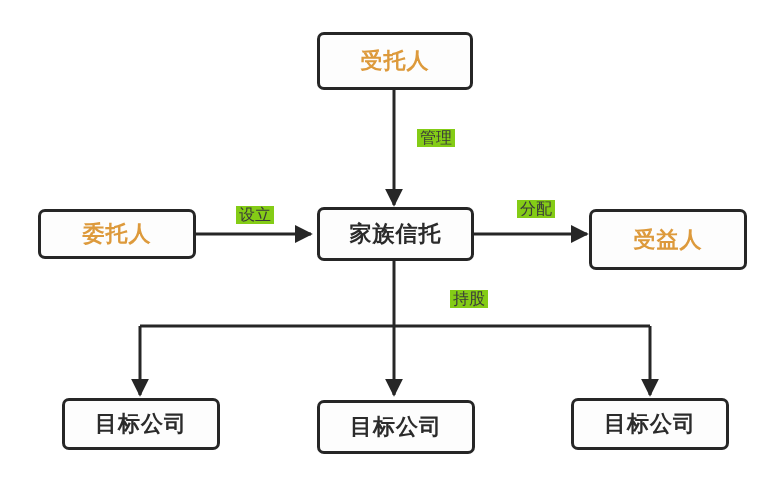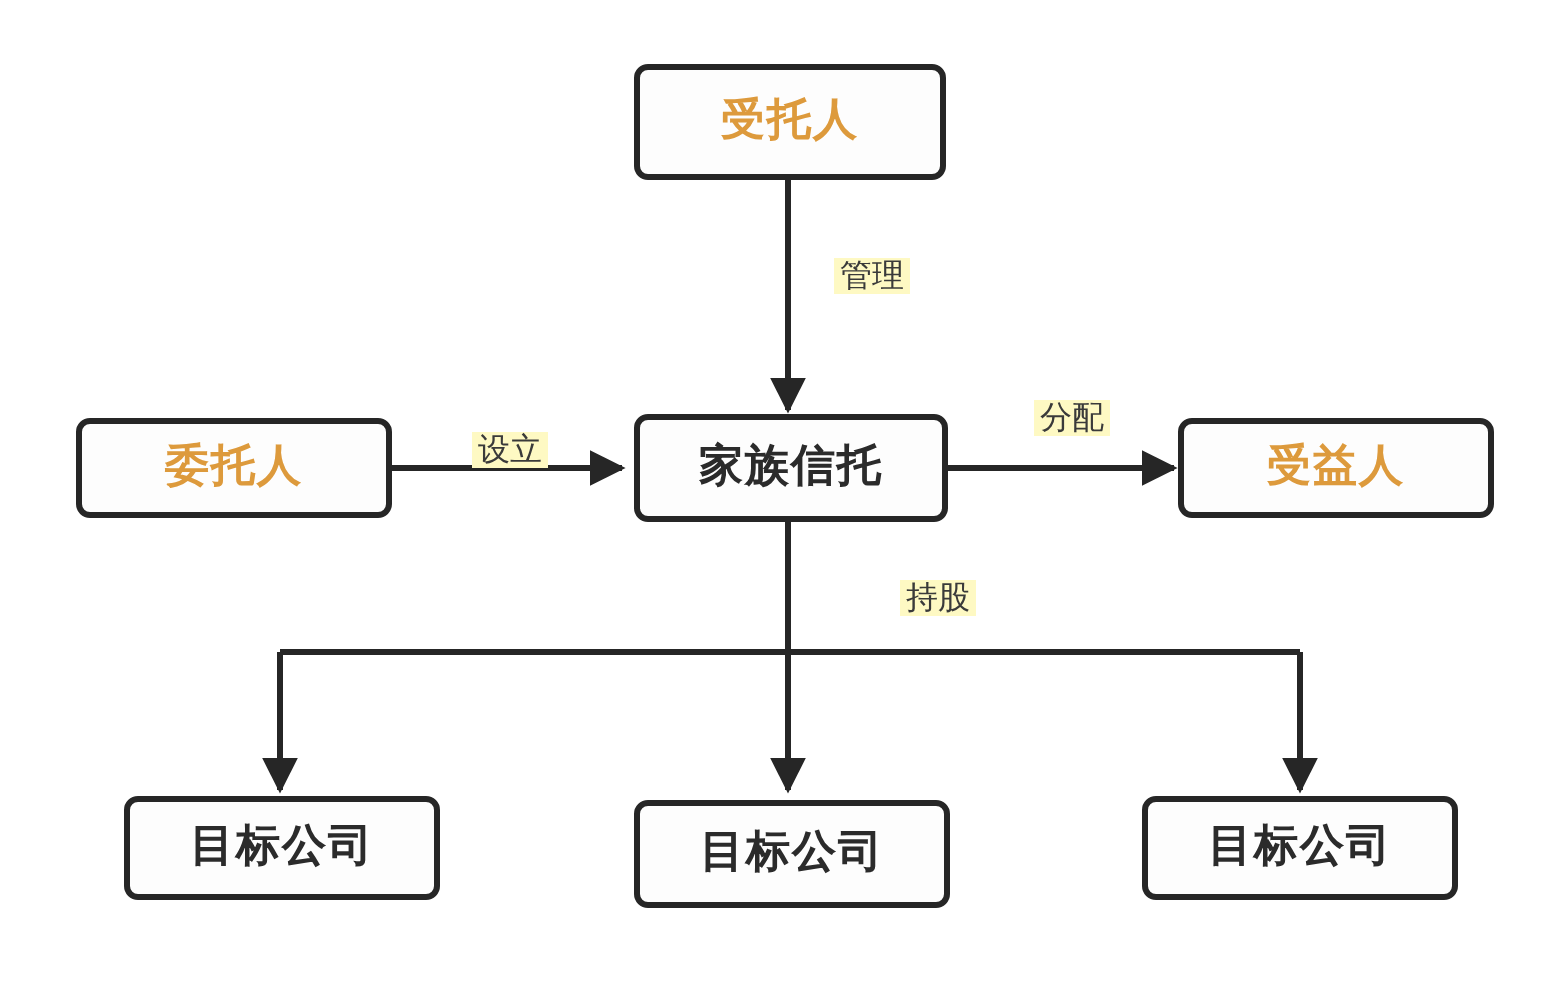--- a/index.html
+++ b/index.html
@@ -44,21 +44,21 @@
   }
   .accent .node-label { color: #dd9a3c; }
   .dark .node-label   { color: #2b2b2b; }
 
   .edge-label {
     position: absolute;
     font-size: 16px;
     color: #3a3a3a;
     line-height: 1;
     white-space: nowrap;
-    background: #fef9c3;
+    background: #84cc16;
     padding: 1px 3px;
   }
 </style>
 </head>
 <body>
 
 <div id="canvas">
 
   <svg id="edges" viewBox="0 0 783 495" xmlns="http://www.w3.org/2000/svg">
     <defs>
@@ -76,39 +76,39 @@
     <path d="M 394 259 L 394 326" fill="none" stroke="#262626" stroke-width="3"></path>
     <path d="M 140 326 L 650 326" fill="none" stroke="#262626" stroke-width="3"></path>
 
     <line x1="140" y1="326" x2="140" y2="395" stroke="#262626" stroke-width="3" marker-end="url(#arrow)"></line>
     <line x1="394" y1="326" x2="394" y2="395" stroke="#262626" stroke-width="3" marker-end="url(#arrow)"></line>
     <line x1="650" y1="326" x2="650" y2="395" stroke="#262626" stroke-width="3" marker-end="url(#arrow)"></line>
   </svg>
 
   <div class="edge-label" style="left:417px; top:129px;">管理</div>
 
-  <div class="edge-label" style="left:236px; top:216px;">设立</div>
+  <div class="edge-label" style="left:236px; top:206px;font-family:Liberation Serif, serif;">设立</div>
 
   <div class="edge-label" style="left:517px; top:200px;">分配</div>
 
   <div class="edge-label" style="left:424px; top:290px;margin-left:26px;">持股</div>
 
   <div class="node accent" style="left:317px; top:32px; width:156px; height:58px;">
     <span class="node-label">受托人</span>
   </div>
 
   <div class="node dark" style="left:317px; top:207px; width:157px; height:54px;">
     <span class="node-label">家族信托</span>
   </div>
 
   <div class="node accent" style="left:38px; top:209px; width:158px; height:50px;">
     <span class="node-label">委托人</span>
   </div>
 
-  <div class="node accent" style="left:589px; top:209px; width:158px; height:50px;">
+  <div class="node accent" style="left:589px; top:209px; width:158px; height:61px;">
     <span class="node-label">受益人</span>
   </div>
 
   <div class="node dark" style="left:62px; top:398px; width:158px; height:52px;">
     <span class="node-label">目标公司</span>
   </div>
 
   <div class="node dark" style="left:317px; top:400px; width:158px; height:54px;">
     <span class="node-label">目标公司</span>
   </div>

